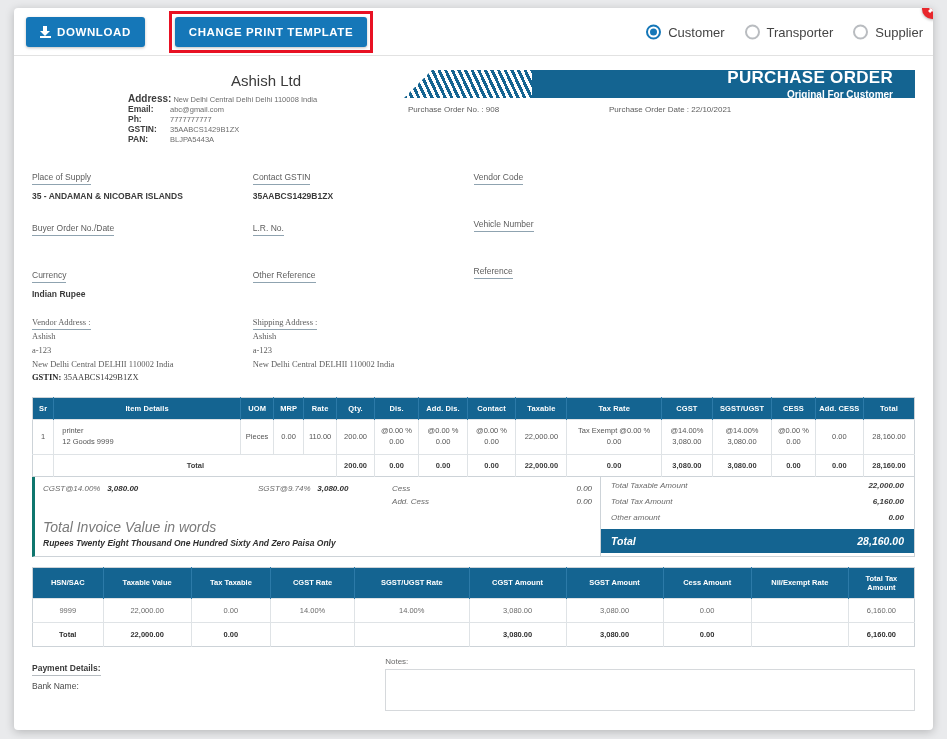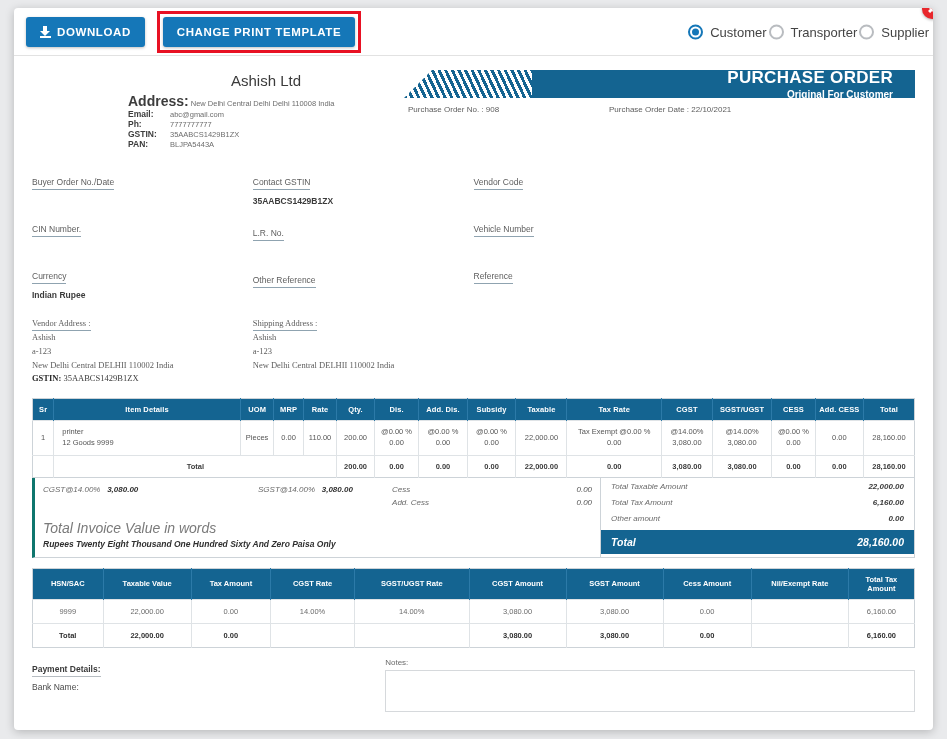--- a/index.html
+++ b/index.html
@@ -48,31 +48,31 @@
     content:""; position:absolute; left:3px; top:0; width:4px; height:6px; background:#fff;
   }
   .btn .dl-ico::after{
     content:""; position:absolute; left:0px; top:5px; width:0; height:0;
     border-left:5.5px solid transparent; border-right:5.5px solid transparent; border-top:5px solid #fff;
   }
   .btn .dl-bar{ position:absolute; left:0; bottom:0; width:11px; height:2px; background:#fff;}
   .btn-wrap-highlight {
     border: 3px solid #e81123;
     padding: 3px;
-    margin-left: 12px;
+    margin-left: 24px;
     display: inline-block;
     line-height: 0;
   }
   .radio-group {
     position: absolute;
-    right: 4px; top: 50%;
+    right: 10px; top: 50%;
     transform: translateY(-50%);
     display: flex;
     align-items: center;
-    gap: 2px;
+    gap: 20px;
   }
   .radio-item { display:flex; align-items:center; gap:7px; cursor:pointer; }
   .radio-dot {
     width: 15px; height: 15px; border-radius: 50%;
     border: 2px solid #b9bcc0; background:#fff;
     display:flex; align-items:center; justify-content:center;
   }
   .radio-dot.on { border-color:#1577b8; }
   .radio-dot.on::after{ content:""; width:7px; height:7px; border-radius:50%; background:#1577b8; }
   .radio-label { font-size:13px; color:#444; }
@@ -89,21 +89,21 @@
   }
   
   .doc { padding: 14px 18px 0 18px; }
   .top-row { display:flex; }
   .company { width: 372px; padding-left: 96px; padding-top: 2px;}
   .company h1 { font-size: 15px; font-weight: normal; color:#3b3b3b; margin-bottom: 4px; text-align: center;}
   .kv-row { display:flex; }
   .kv-row .k { width:42px; font-weight:bold; color:#3d3d3d; font-size:8.5px; }
   .kv-row .v { color:#6d6d6d; font-size:7.5px; padding-top:1px; }
   .addr-line { font-size:7.5px; color:#6d6d6d; }
-  .addr-line b { color:#3d3d3d; font-size:14px; }
+  .addr-line b { color:#3d3d3d; font-size:10px; }
 
   .po-head { flex:1; }
   .po-banner { height: 28px; display:flex; }
   .po-stripes {
     width: 128px;
     background:
       repeating-linear-gradient(65deg,
         #146491 0 3px, #ffffff 3px 6px);
     position: relative;
   }
@@ -259,25 +259,25 @@
         <div class="po-meta">
           <div class="m1">Purchase Order No. : 908</div>
           <div>Purchase Order Date : 22/10/2021</div>
         </div>
       </div>
     </div>
 
     <div class="lgrid">
       <div class="lcol">
         <div class="lblk">
+          <div class="lbl">Place of Supply</div>
+          <div class="lval">35 - ANDAMAN &amp; NICOBAR ISLANDS</div>
+        </div>
+        <div class="lblk">
           <div class="lbl">Buyer Order No./Date</div>
-          <div class="lval"></div>
-        </div>
-        <div class="lblk">
-          <div class="lbl">CIN Number.</div>
           <div class="lval"></div>
         </div>
         <div class="lblk">
           <div class="lbl">Currency</div>
           <div class="lval">Indian Rupee</div>
         </div>
       </div>
       <div class="lcol">
         <div class="lblk">
           <div class="lbl">Contact GSTIN</div>
@@ -333,21 +333,21 @@
       <thead>
         <tr>
           <th style="width:22px">Sr</th>
           <th style="width:200px">Item Details</th>
           <th style="width:34px">UOM</th>
           <th style="width:30px">MRP</th>
           <th style="width:34px">Rate</th>
           <th style="width:38px">Qty.</th>
           <th style="width:46px">Dis.</th>
           <th style="width:50px">Add. Dis.</th>
-          <th style="width:50px">Subsidy</th>
+          <th style="width:50px">Contact</th>
           <th style="width:52px">Taxable</th>
           <th style="width:100px">Tax Rate</th>
           <th style="width:52px">CGST</th>
           <th style="width:60px">SGST/UGST</th>
           <th style="width:45px">CESS</th>
           <th style="width:50px">Add. CESS</th>
           <th style="width:52px">Total</th>
         </tr>
       </thead>
       <tbody>
@@ -412,21 +412,21 @@
     </table>
 
     <div class="sumwrap">
       <div class="sum-left">
         <div class="taxline">
           <div class="t1">
             <span>CGST@14.00%</span>
             &nbsp;&nbsp;<b>3,080.00</b>
           </div>
           <div class="t2">
-            <span>SGST@14.00%</span>
+            <span>SGST@9.74%</span>
             &nbsp;&nbsp;<b>3,080.00</b>
           </div>
         </div>
         <div class="cessbox">
           <div class="cessrow">
             <span>Cess</span>
             <span>0.00</span>
           </div>
           <div class="cessrow">
             <span>Add. Cess</span>
@@ -454,21 +454,21 @@
           <span>28,160.00</span>
         </div>
       </div>
     </div>
 
     <table class="hsn">
       <thead>
         <tr>
           <th style="width:8%">HSN/SAC</th>
           <th style="width:10%">Taxable Value</th>
-          <th style="width:9%">Tax Amount</th>
+          <th style="width:9%">Tax Taxable</th>
           <th style="width:9.5%">CGST Rate</th>
           <th style="width:13%">SGST/UGST Rate</th>
           <th style="width:11%">CGST Amount</th>
           <th style="width:11%">SGST Amount</th>
           <th style="width:10%">Cess Amount</th>
           <th style="width:11%">Nil/Exempt Rate</th>
           <th style="width:13%">Total Tax Amount</th>
         </tr>
       </thead>
       <tbody>

